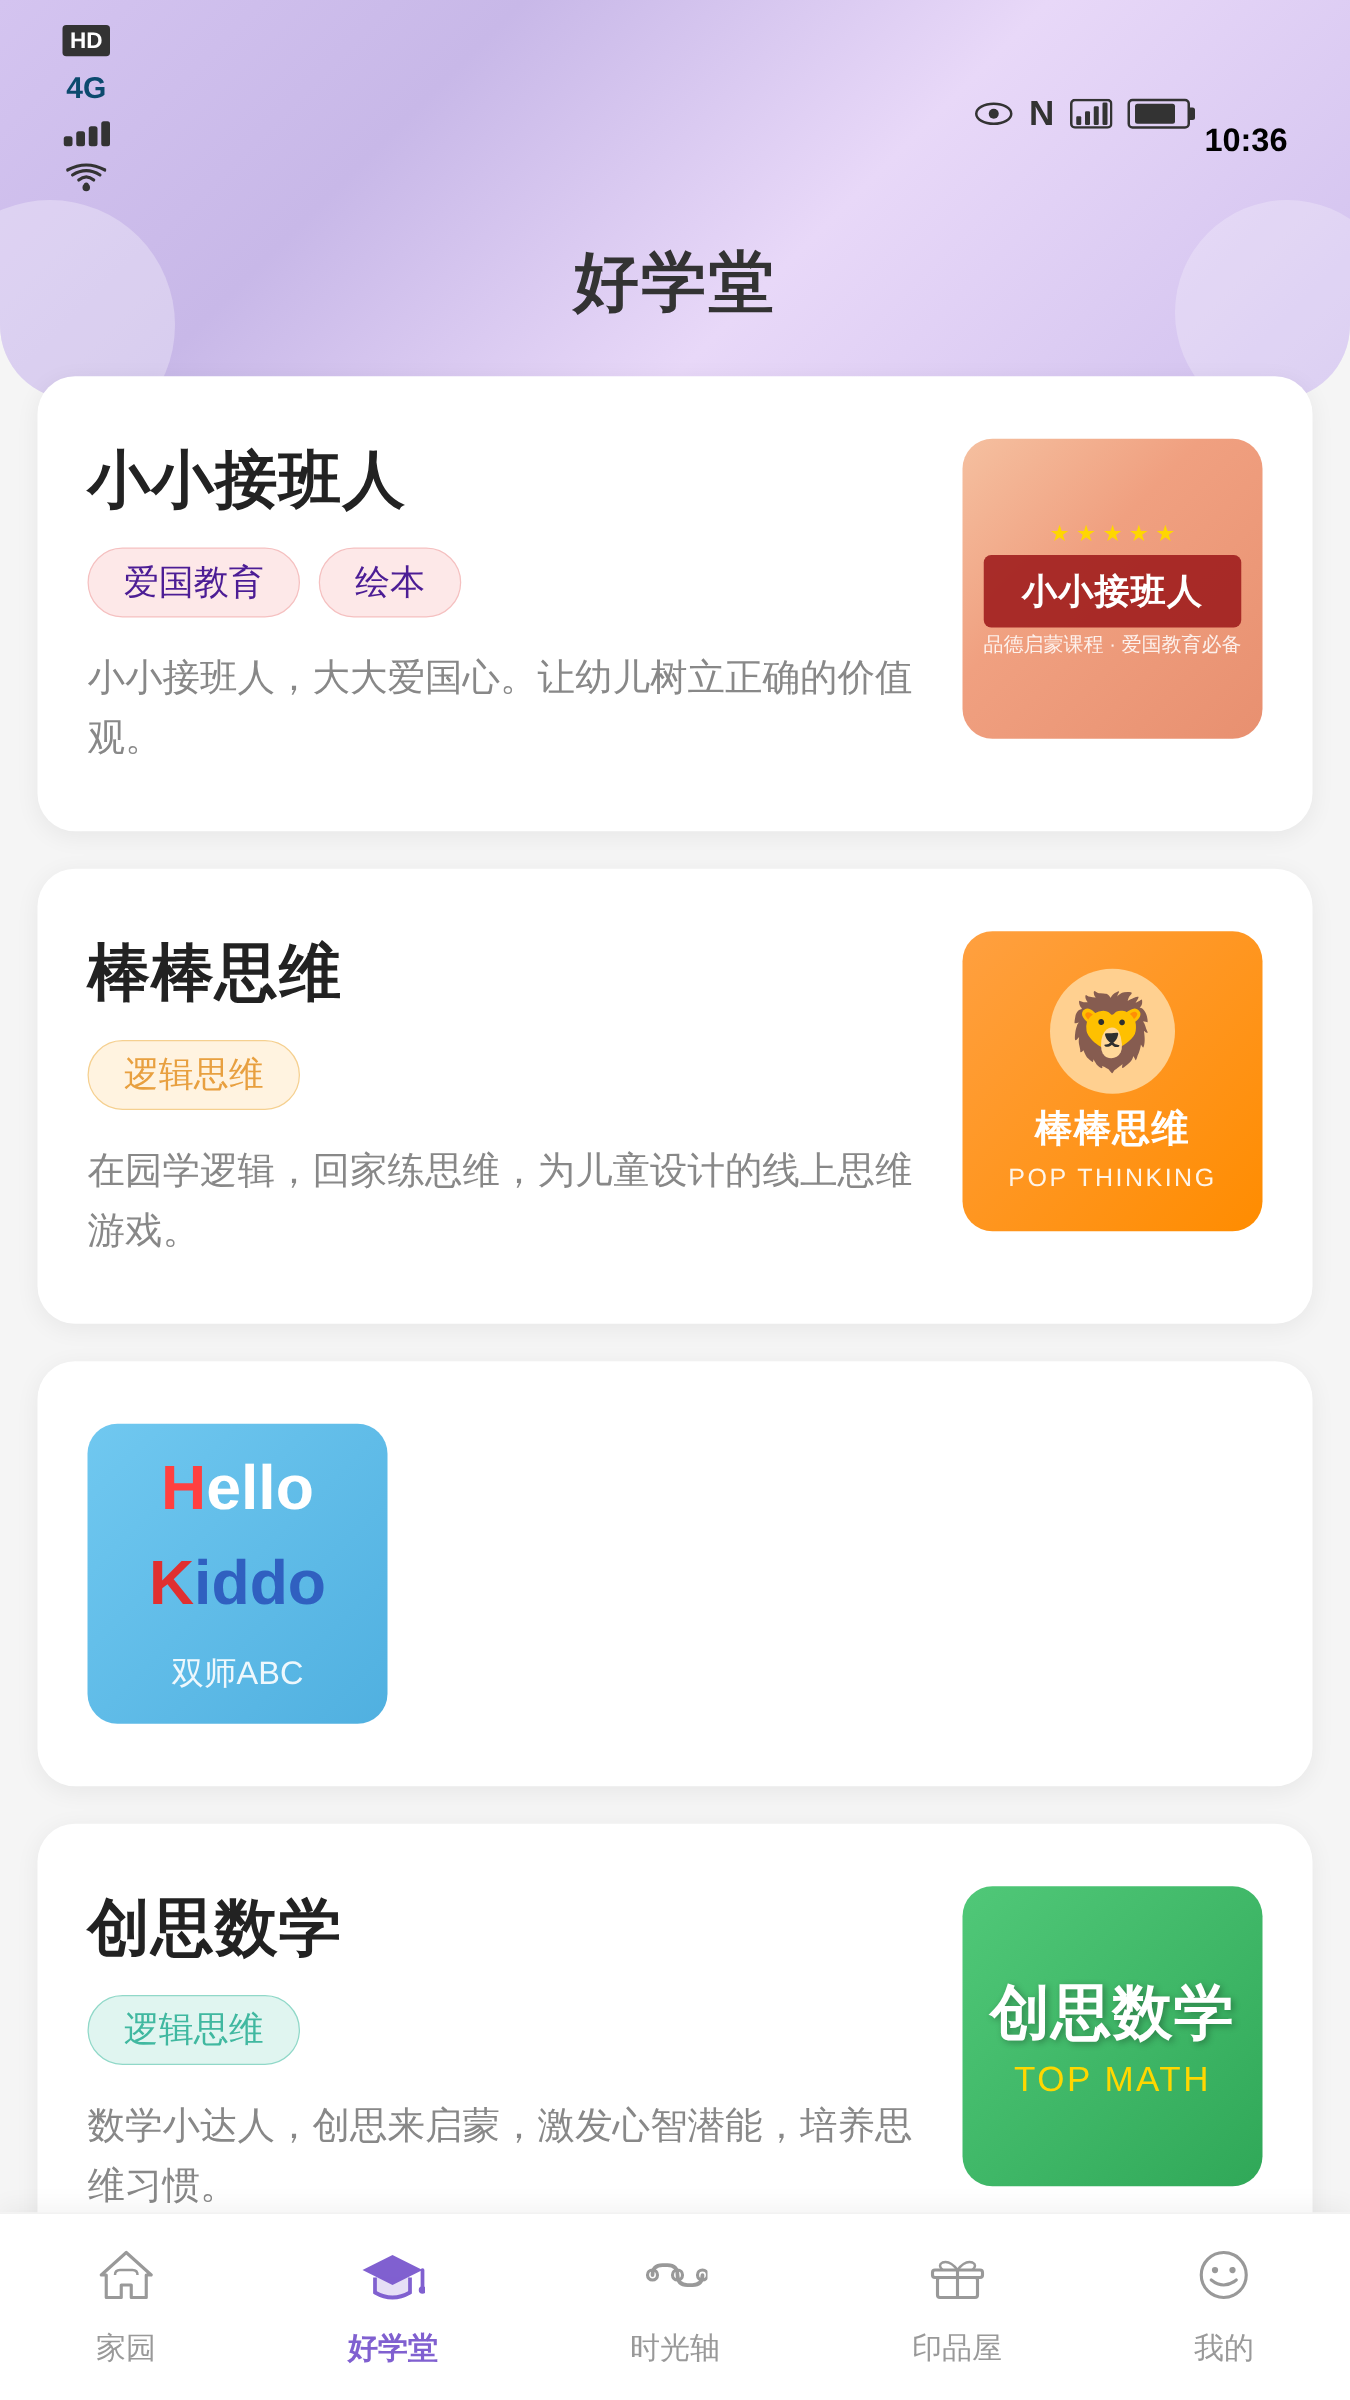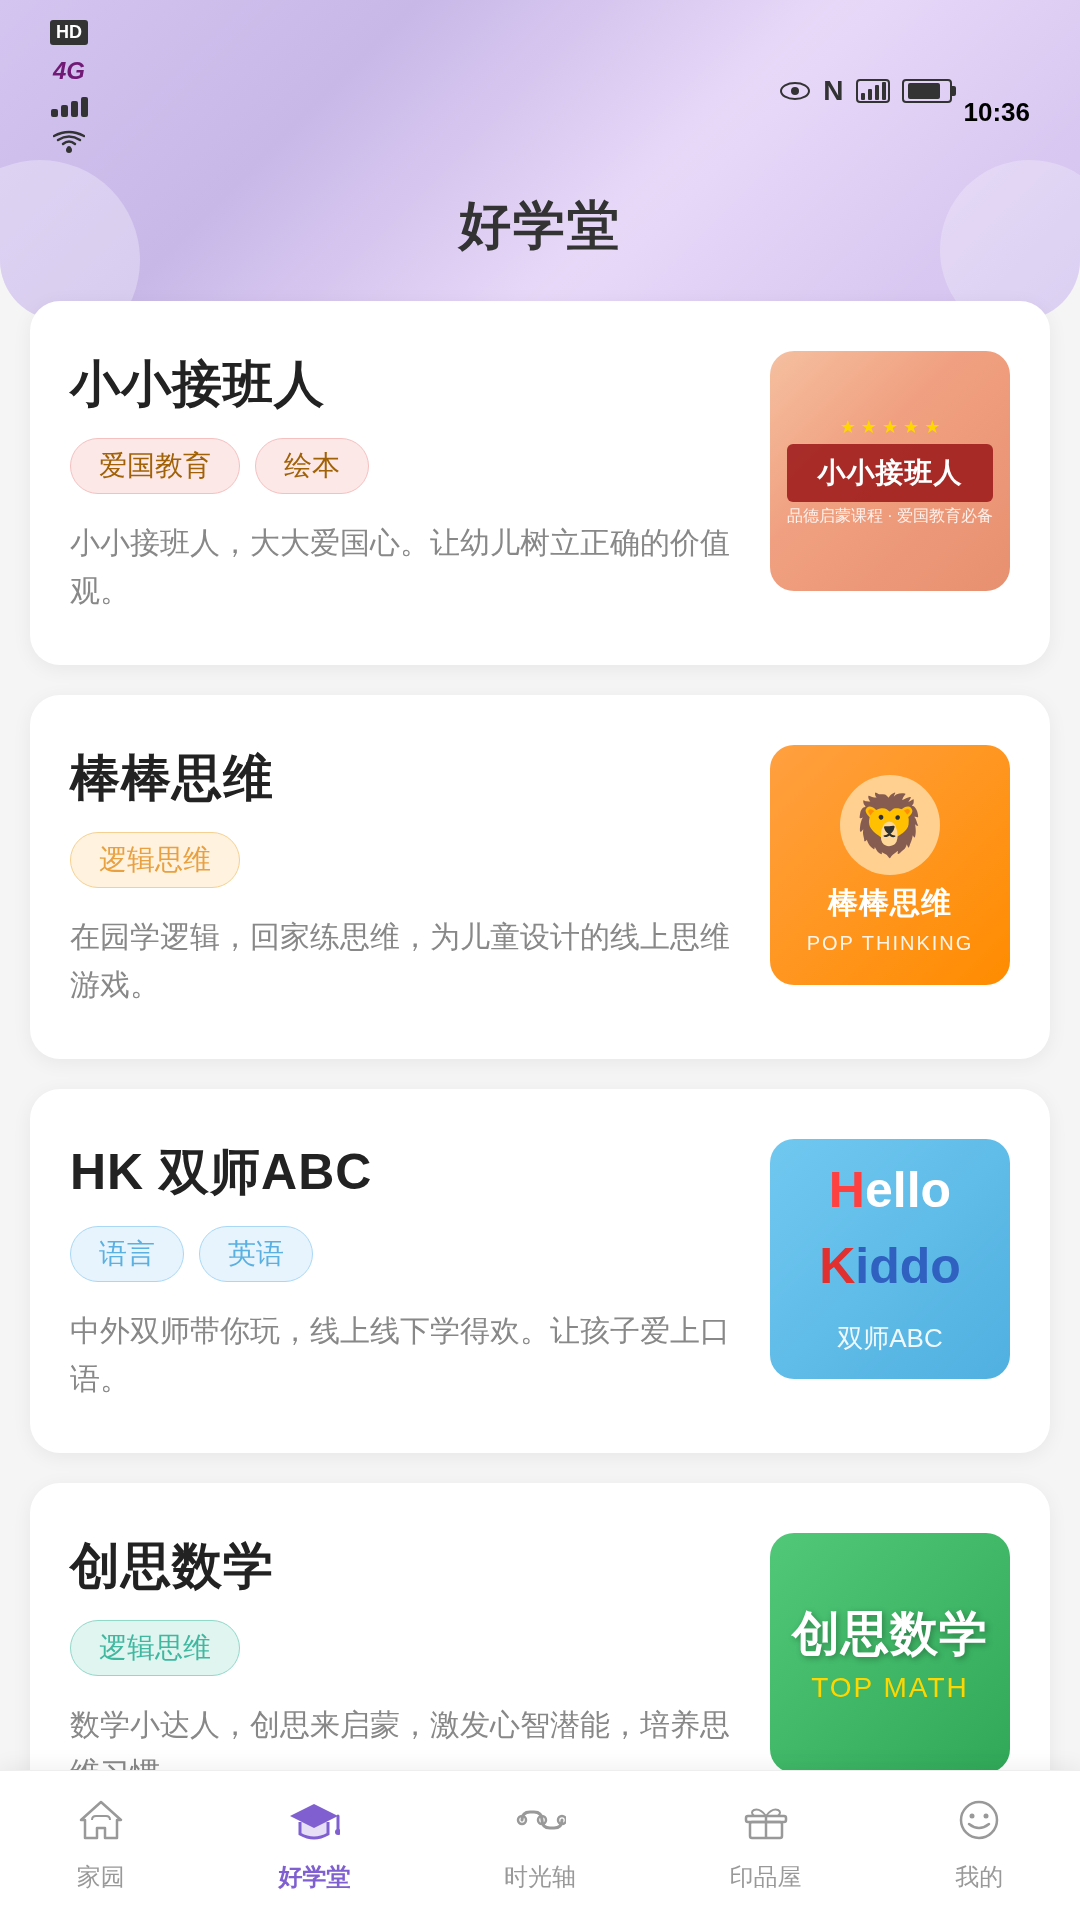--- a/index.html
+++ b/index.html
@@ -165,21 +165,21 @@
       margin-bottom: 25px;
     }
 
     .tag {
       padding: 8px 28px;
       border-radius: 50px;
       font-size: 28px;
     }
     .tag-pink {
       background: #fde8e8;
-      color: #a16207;
+      color: #4c1d95;
       border: 1px solid #f5c0c0;
     }
     .tag-orange {
       background: #fff3e0;
       color: #e8a040;
       border: 1px solid #f5d090;
     }
     .tag-blue {
       background: #e8f4fd;
       color: #5ab0e0;
@@ -347,22 +347,21 @@
       background: #333;
       color: #fff;
       font-size: 18px;
       font-weight: bold;
       padding: 2px 6px;
       border-radius: 3px;
     }
     .signal-4g {
       font-size: 24px;
       font-weight: bold;
-      color: #701a75;
-      font-style: italic;
+      color: #0c4a6e;
     }
   </style>
 </head>
 <body>
 
 <div class="header-bg"></div>
 
 <div class="status-bar">
   <div class="status-left">
     <span class="hd-badge">HD</span>
@@ -445,28 +444,20 @@
     <div class="course-image img-2">
       <div class="img-2-inner">
         <div class="lion-face">🦁</div>
         <div class="img-2-title">棒棒思维</div>
         <div class="img-2-subtitle">POP THINKING</div>
       </div>
     </div>
   </div>
 
   <div class="course-card">
-    <div class="card-content">
-      <div class="card-title">HK 双师ABC</div>
-      <div class="tags-row">
-        <span class="tag tag-blue">语言</span>
-        <span class="tag tag-blue">英语</span>
-      </div>
-      <div class="card-desc">中外双师带你玩，线上线下学得欢。让孩子爱上口语。</div>
-    </div>
     <div class="course-image img-3">
       <div class="img-3-inner">
         <div style="font-size:50px;font-weight:900;color:#fff;line-height:1.1;">
           <span style="color:#ff4040;">H</span><span style="color:#fff;">e</span><span style="color:#fff;">l</span><span style="color:#fff;">l</span><span style="color:#fff;">o</span>
         </div>
         <div style="font-size:50px;font-weight:900;line-height:1.1;">
           <span style="color:#e03030;">K</span><span style="color:#3060c0;">i</span><span style="color:#3060c0;">d</span><span style="color:#3060c0;">d</span><span style="color:#3060c0;">o</span>
         </div>
         <div style="font-size:26px;color:rgba(255,255,255,0.9);margin-top:6px;">双师ABC</div>
       </div>

